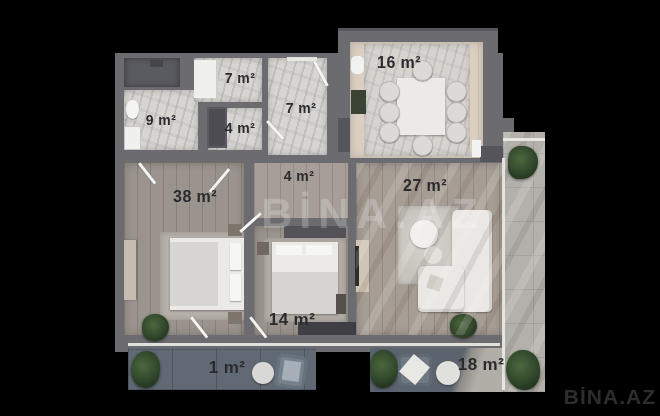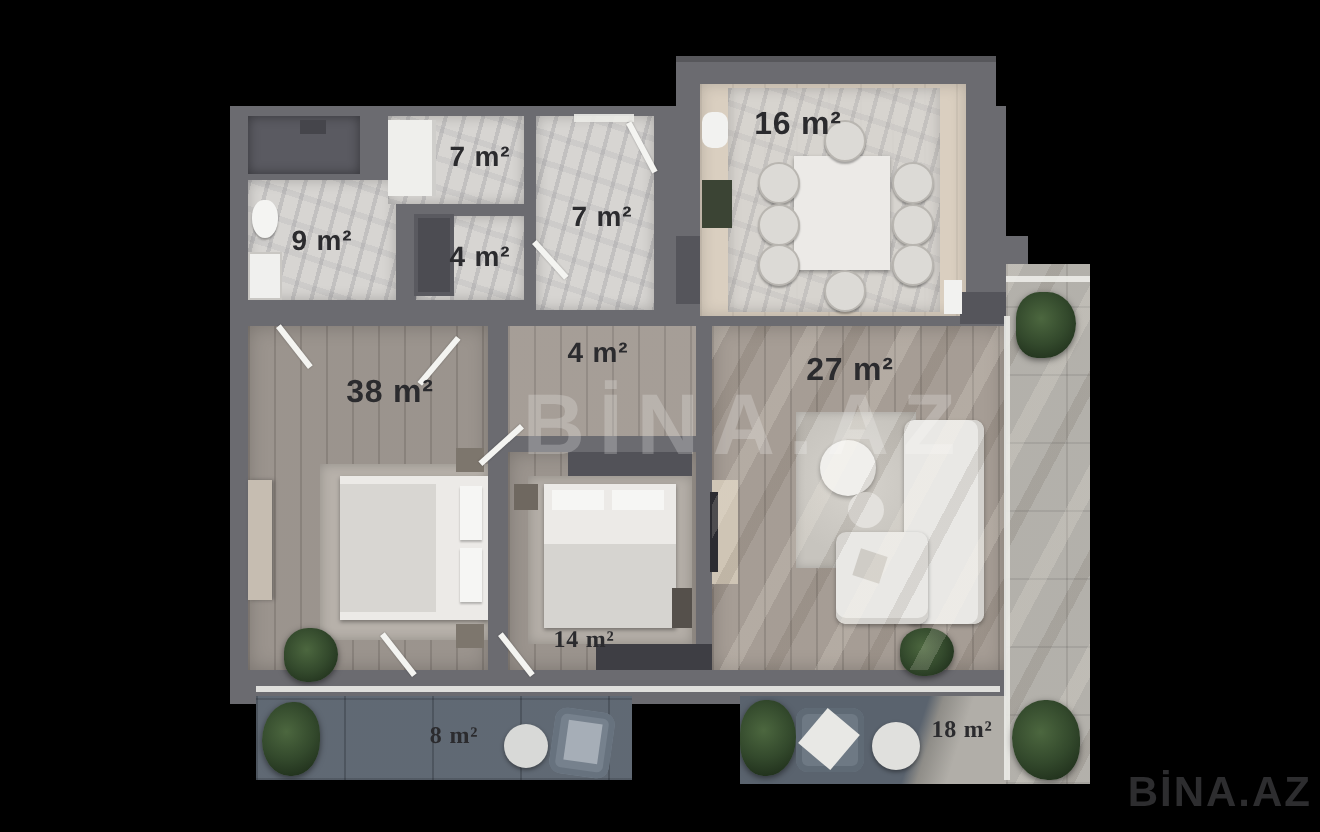--- a/index.html
+++ b/index.html
@@ -39,21 +39,21 @@
       box-shadow:0 1px 3px rgba(0,0,0,0.5);}
   .chair{border-radius:50%;background:#dcdad6;border:1px solid #b9b6b1;box-shadow:0 1px 1px rgba(0,0,0,0.3);}
   .leaf{background:#f4f4f1;width:2.5px;transform-origin:top left;box-shadow:0 0 1px rgba(0,0,0,0.3);}
   .rail{background:#eceCE8;background:#ecece8;opacity:.9;}
   .shadowplay{background:
       repeating-linear-gradient(118deg, rgba(255,248,236,0.16) 0 8px, rgba(255,255,255,0) 8px 20px,
       rgba(55,42,28,0.10) 20px 26px, rgba(255,255,255,0) 26px 42px);pointer-events:none;}
   
   .room-label{position:absolute;transform:translate(-50%,-50%);color:#2b2b2e;
       font-weight:600;white-space:nowrap;letter-spacing:.4px;}
-  .lab-s{font-size:14px;} .lab-m{font-size:12px;font-family:Liberation Serif, serif;} .lab-l{font-size:16px;}
+  .lab-s{font-size:14px;} .lab-m{font-size:17px;} .lab-l{font-size:16px;}
   .wm-center{position:absolute;left:238px;top:189px;width:270px;text-align:center;
       font-size:43px;font-weight:700;letter-spacing:7px;color:rgba(255,255,255,0.22);}
   .wm-corner{position:absolute;right:4px;bottom:7px;font-size:21px;font-weight:700;
       letter-spacing:1px;color:#2d2d2f;}
 </style>
 </head>
 <body>
 
 <div class="stage">
 
@@ -163,19 +163,19 @@
 
   <span class="room-label lab-s" style="left:240px;top:78px;">7 m²</span>
   <span class="room-label lab-s" style="left:161px;top:120px;">9 m²</span>
   <span class="room-label lab-s" style="left:240px;top:128px;">4 m²</span>
   <span class="room-label lab-s" style="left:301px;top:108px;">7 m²</span>
   <span class="room-label lab-l" style="left:399px;top:63px;">16 m²</span>
   <span class="room-label lab-l" style="left:195px;top:197px;">38 m²</span>
   <span class="room-label lab-s" style="left:299px;top:176px;">4 m²</span>
   <span class="room-label lab-l" style="left:425px;top:186px;">27 m²</span>
   <span class="room-label lab-m" style="left:292px;top:320px;">14 m²</span>
-  <span class="room-label lab-m" style="left:227px;top:368px;">8 m²</span>
+  <span class="room-label lab-m" style="left:227px;top:368px;">1 m²</span>
   <span class="room-label lab-m" style="left:481px;top:365px;">18 m²</span>
 
   <div class="wm-center">BİNA.AZ</div>
   <div class="wm-corner">BİNA.AZ</div>
 
 </div>
 
 </body></html>

